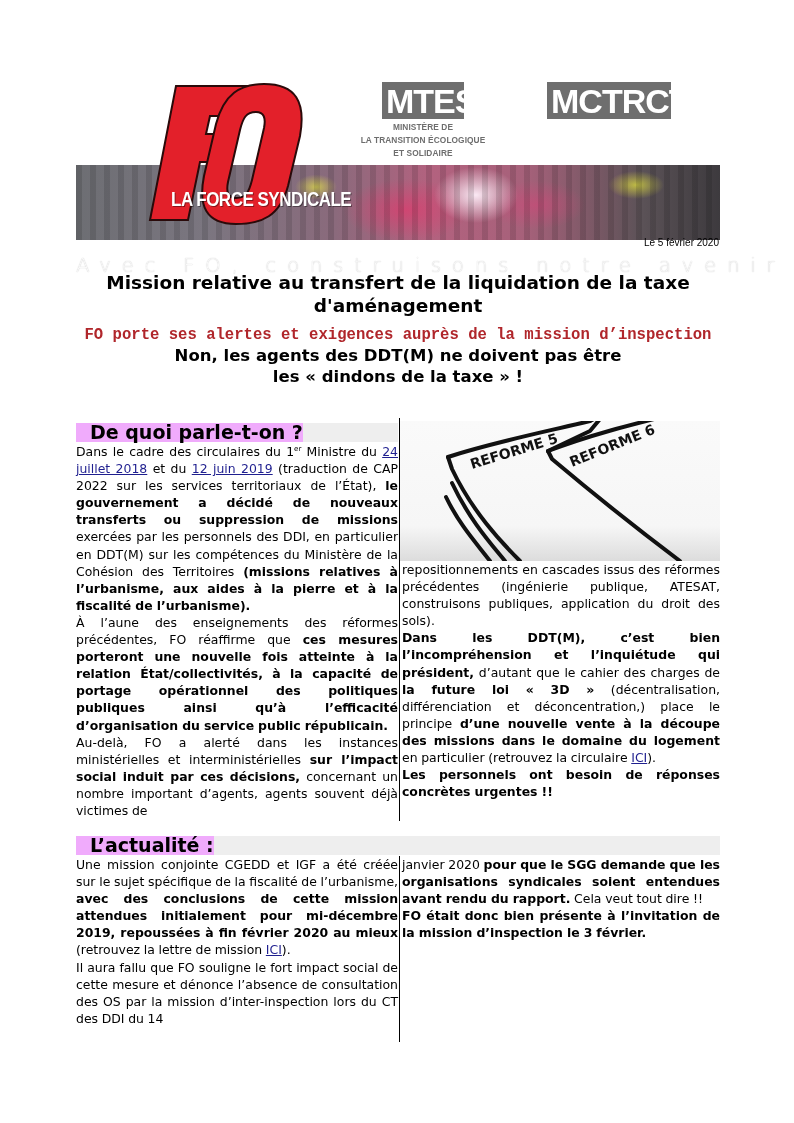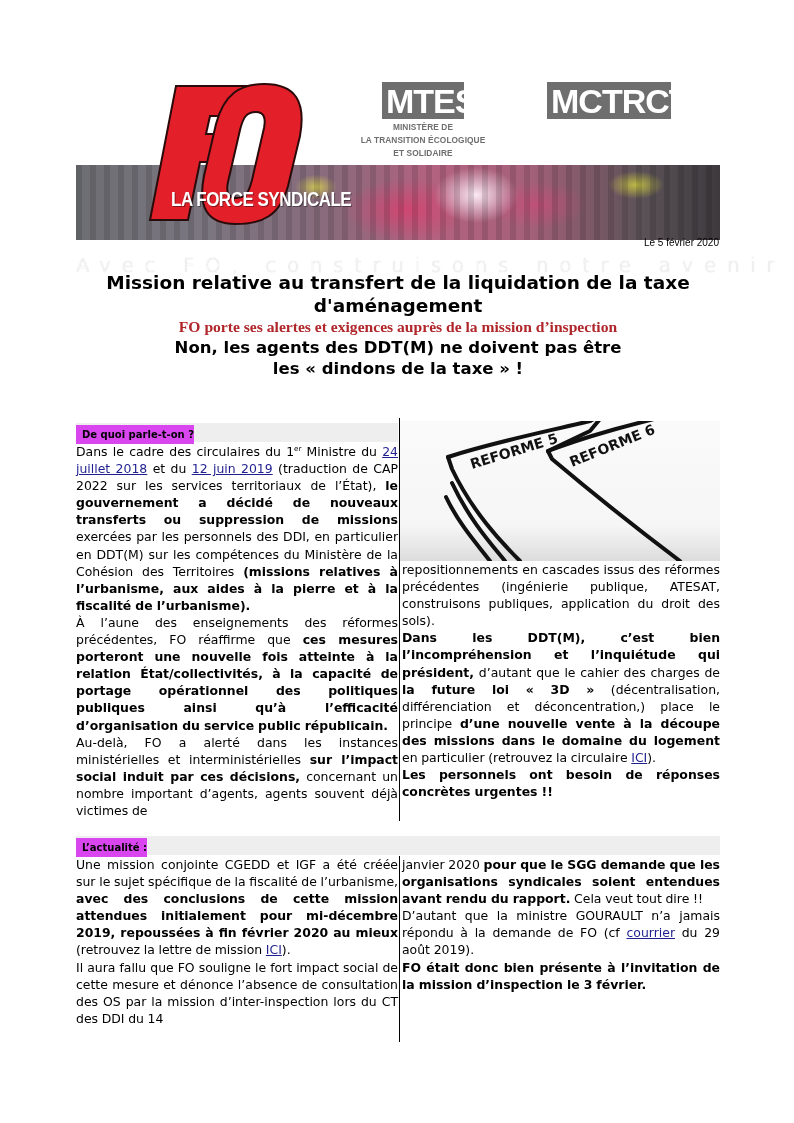--- a/index.html
+++ b/index.html
@@ -54,31 +54,31 @@
   .ministry-mctrct .acro { font-size: 34px; width: 124px; letter-spacing: -1px; }
 
   .date-line {
     position: absolute; right: 75px; top: 237px;
     font-family: Liberation Sans, sans-serif; font-size: 10px;
   }
 
   
   .titles { position: absolute; left: 76px; top: 271px; width: 644px; text-align: center; }
   .title-main { font-family: "DejaVu Sans", sans-serif; font-weight: 700; font-size: 18.5px; line-height: 23px; }
-  .title-sub-red { font-family: Liberation Serif, serif; font-weight: 700; font-size: 15.6px; color: #b0262b; line-height: 20px; margin-top: 0px; }
+  .title-sub-red { font-family: Liberation Mono, monospace; font-weight: 700; font-size: 15.6px; color: #b0262b; line-height: 20px; margin-top: 8px; }
   .title-sub { font-family: "DejaVu Sans", sans-serif; font-weight: 700; font-size: 16.5px; line-height: 21px; }
 
   
   .section-head {
     position: absolute; left: 76px; width: 644px; height: 19px;
     background: #eeeeee;
   }
   .section-head .label {
-    font-family: "DejaVu Sans", sans-serif; font-weight: 700; font-size: 10px;
-    line-height: 19px; padding-left: 6px; background: #d946ef; display: inline-block;
+    font-family: "DejaVu Sans", sans-serif; font-weight: 700; font-size: 19px;
+    line-height: 19px; padding-left: 14px; background: #f0abfc; display: inline-block;
   }
   .section1-head { top: 423px; width: 322px; }
   .section2-head { top: 836px; }
 
   
   .col {
     position: absolute; font-family: "DejaVu Sans", sans-serif; font-size: 12.45px;
     line-height: 17.1px; text-align: justify; word-spacing: -0.3px;
   }
   .col p { margin: 0; }
@@ -187,15 +187,14 @@
 
 <div class="divider divider-2"></div>
 
 <div class="col s2-left">
   <p><span>Une mission conjointe CGEDD et IGF a été créée sur le sujet spécifique de la fiscalité de l’urbanisme, </span><b>avec des conclusions de cette mission attendues initialement pour mi-décembre 2019, repoussées à fin février 2020 au mieux</b><span> (retrouvez la lettre de mission </span><a class="link">ICI</a><span>).</span></p>
   <p>Il aura fallu que FO souligne le fort impact social de cette mesure et dénonce l’absence de consultation des OS par la mission d’inter-inspection lors du CT des DDI du 14</p>
 </div>
 
 <div class="col s2-right">
   <p><span>janvier 2020 </span><b>pour que le SGG demande que les organisations syndicales soient entendues avant rendu du rapport.</b><span> Cela veut tout dire !!</span></p>
-  <p><span>D’autant que la ministre GOURAULT n’a jamais répondu à la demande de FO (cf </span><a class="link">courrier</a><span> du 29 août 2019).</span></p>
   <p><b>FO était donc bien présente à l’invitation de la mission d’inspection le 3 février.</b></p>
 </div>
 
 </body></html>

